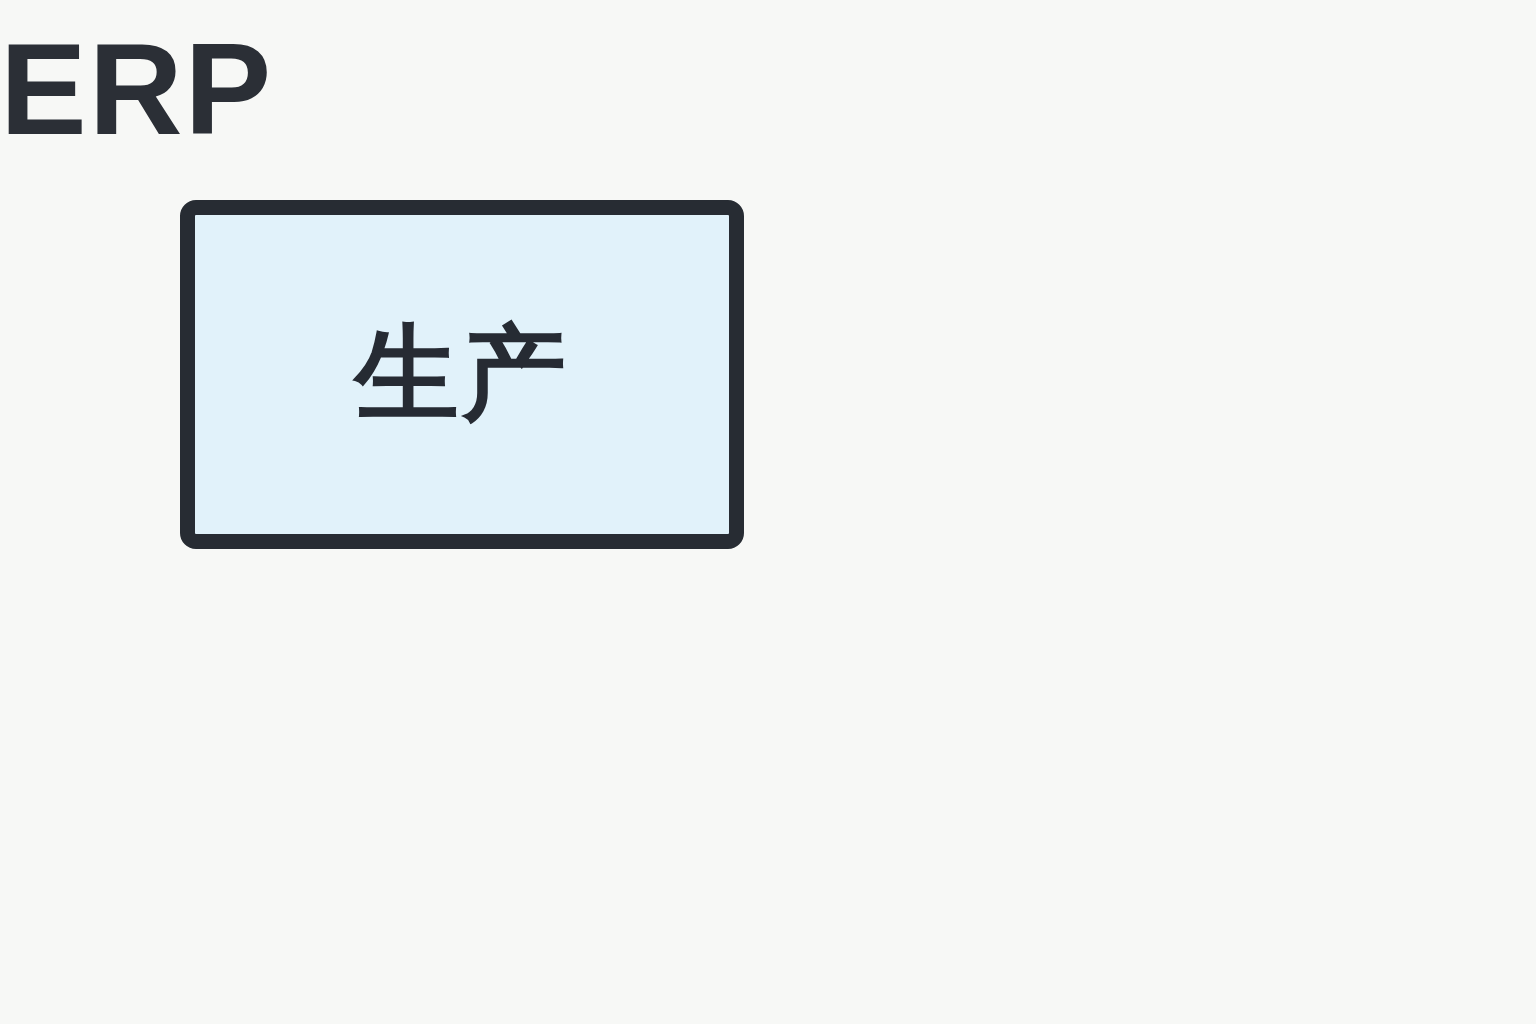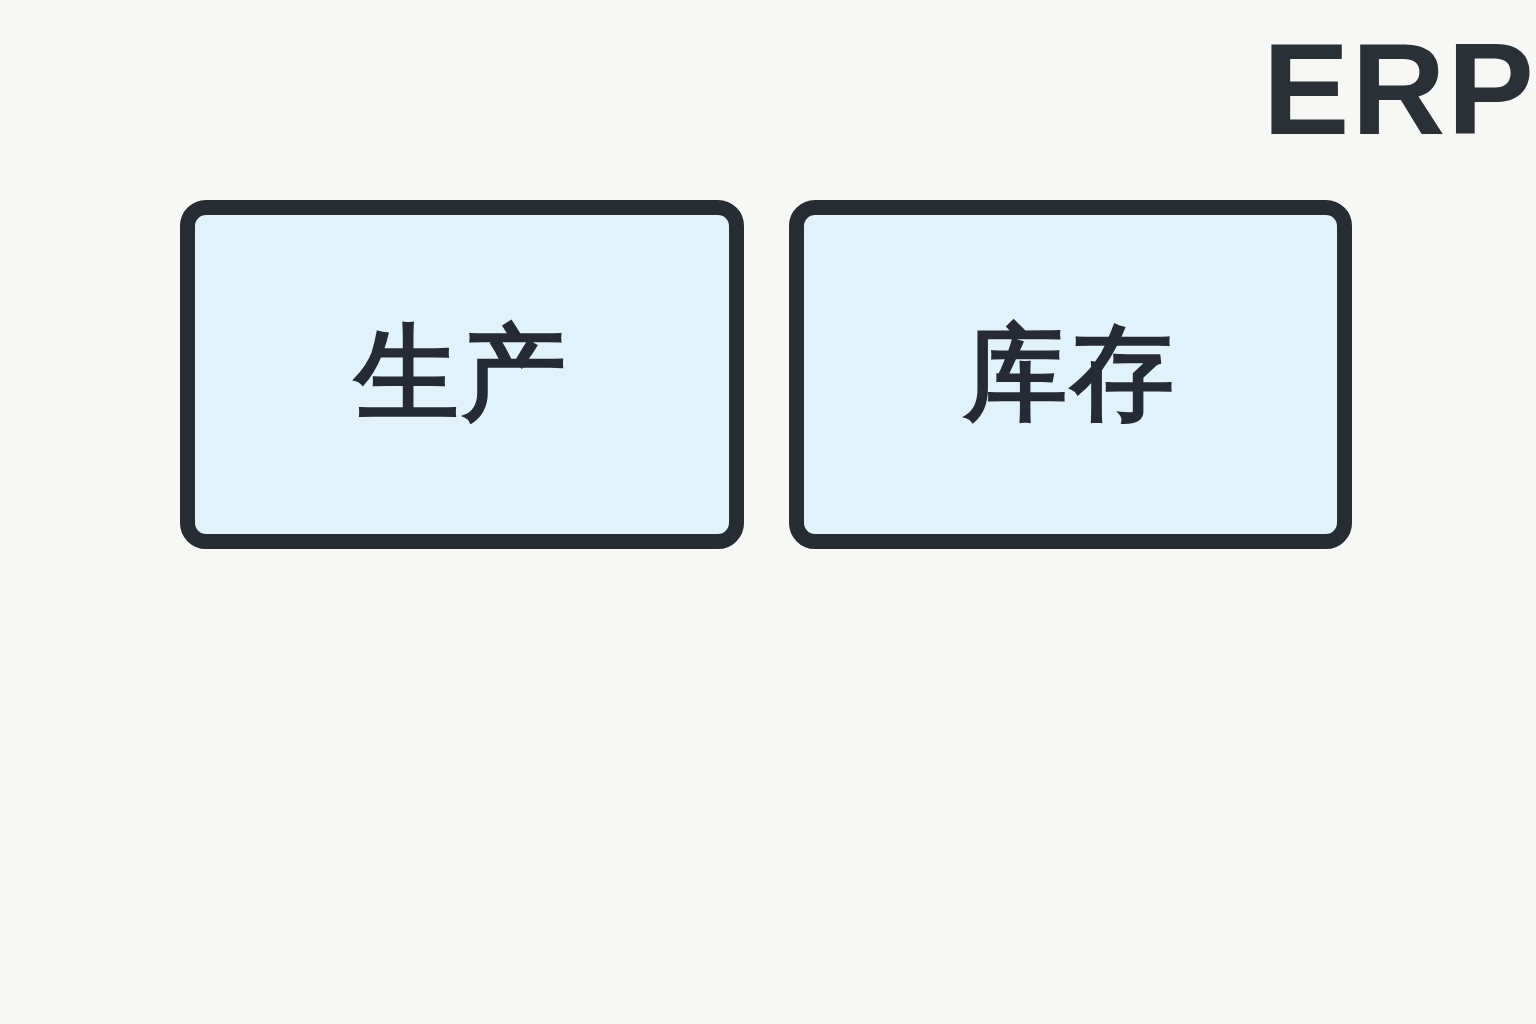--- a/index.html
+++ b/index.html
@@ -12,42 +12,42 @@
     height: 1024px;
     background: #f7f8f6;
     overflow: hidden;
     font-family: "Liberation Sans", "DejaVu Sans", sans-serif;
   }
   .diagram-title {
     position: absolute;
     top: 18px;
     left: 0;
     width: 100%;
-    text-align: right;
+    text-align: left;
     font-size: 130px;
     line-height: 1.1;
     font-weight: 800;
     letter-spacing: 2px;
     color: #2b2f36;
   }
   .node-grid {
     position: absolute;
     left: 180px;
     top: 200px;
     width: 1172px;
     display: grid;
     grid-template-columns: 1fr 1fr;
     grid-template-rows: 349px 348px;
     column-gap: 45px;
     row-gap: 41px;
   }
   .node {
     background: #e1f2fa;
     border: 15px solid #272c33;
-    border-radius: 26px;
+    border-radius: 16px;
     display: flex;
     align-items: center;
     justify-content: center;
     box-sizing: border-box;
   }
   .node-label {
     font-size: 104px;
     font-weight: 700;
     letter-spacing: 3px;
     color: #262b33;
@@ -61,19 +61,16 @@
 
   <div class="diagram-title">ERP</div>
 
   <div class="node-grid">
 
     <div class="node">
       <span class="node-label">生产</span>
     </div>
 
 
-    <div class="node">
-      <span class="node-label">库存</span>
-    </div>
 
 
   </div>
 </div>
 
 </body></html>

